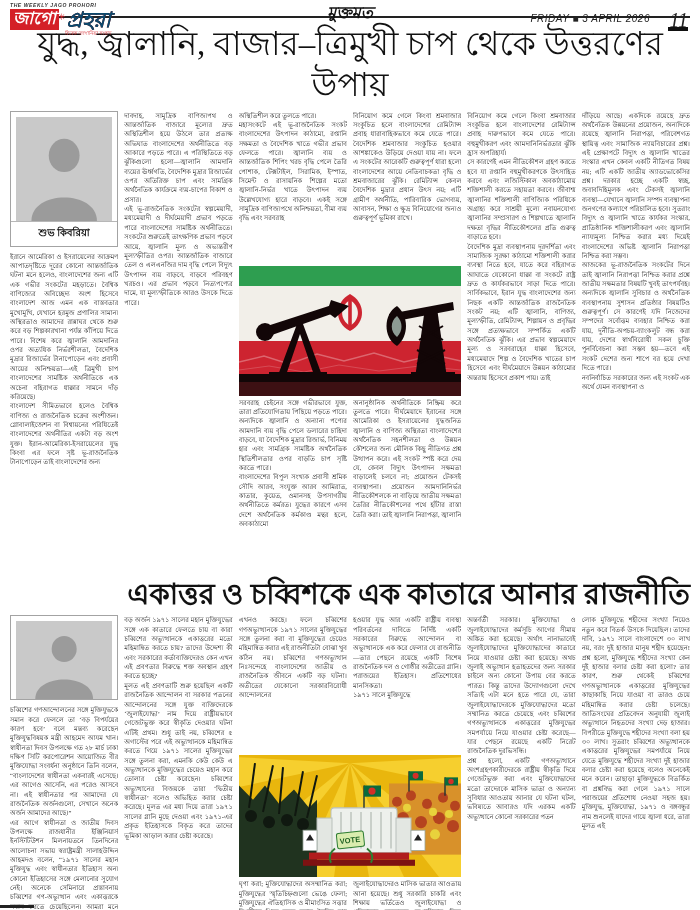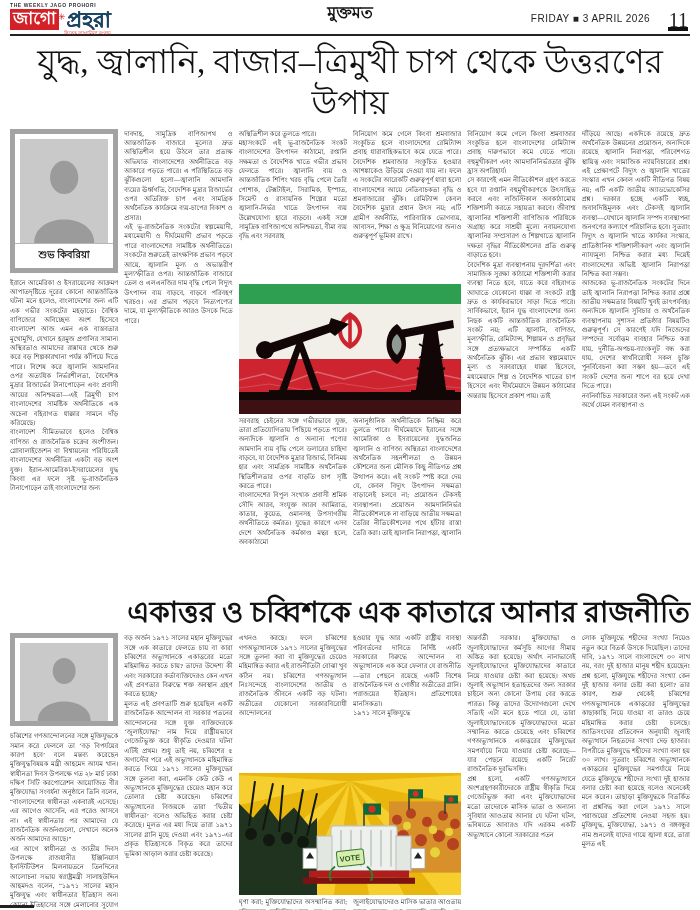--- a/index.html
+++ b/index.html
@@ -2,21 +2,21 @@
 <html><head>
 <meta charset="utf-8">
 <style>
   * { margin:0; padding:0; box-sizing:border-box; }
   html,body { background:#ffffff; }
   body {
     width:700px; height:910px; position:relative; overflow:hidden;
     font-family:"Liberation Serif","DejaVu Sans",serif; color:#111;
   }
   
-  .masthead { position:relative; height:34px; margin:0 10px; }
+  .masthead { position:relative; height:16px; margin:0 10px;font-style:italic; }
   .brand { position:absolute; left:0; top:2px; }
   .weekly { font-family:"Liberation Sans",sans-serif; font-size:5px; letter-spacing:.6px; color:#333; font-weight:bold; }
   .logo-line { display:flex; align-items:center; gap:1px; margin-top:1px; }
   .logo-w1 { background:#d42027; color:#fff; font-weight:bold; font-size:17px; padding:0 3px 1px 3px; line-height:20px; }
   .logo-star { color:#d42027; font-size:9px; margin:0 0 6px -2px; }
   .logo-w2 { color:#0c4a6e; font-weight:bold; font-size:21px; line-height:20px; text-shadow:0 0 .4px #7a0000; }
   .tagline { font-size:5px; color:#d42027; text-align:right; margin-top:0px; }
   .section-label { position:absolute; left:0; right:0; top:0; text-align:center; font-weight:bold; font-size:16px; }
   .date-block { position:absolute; right:40px; top:13px; font-family:"Liberation Sans",sans-serif; font-size:10px; color:#222; letter-spacing:.5px; }
   .page-num { position:absolute; right:2px; top:9px; font-size:20px; font-family:"Liberation Serif",serif; color:#222; }
@@ -33,21 +33,21 @@
   .coltext {
     font-size:6.6px; line-height:1.42; text-align:justify;
     white-space:pre-line; overflow:hidden; color:#1a1a1a;
   }
   .seg-top1 { height:153px; flex:none; }
   .gap1 { height:134px; flex:none; }
   .seg-top2 { height:138px; flex:none; }
   .gap2 { height:126px; flex:none; }
   .grow { flex:1 1 auto; }
   
-  .author-card { border:5px solid #a3a3a3; background:#fff; padding:5px 5px 0 5px; margin-bottom:5px; flex:none; }
+  .author-card { border:1px solid #a3a3a3; background:#fff; padding:5px 5px 0 5px; margin-bottom:5px; flex:none; }
   .photo { width:100%; height:104px; background:#c9c9c9; display:block; }
   .author-name { border-top:1px solid #b7b7b7; margin:0 -5px; padding:3px 0 4px 0; text-align:center; font-weight:bold; font-size:10px; }
   .a2 .photo { height:78px; }
   
   .story-img { position:absolute; border:0; overflow:hidden; }
   .img1 { left:229px; top:155px; width:222px; height:130px; }
   .img2 { left:229px; top:140px; width:222px; height:122px; }
   .story-img svg { display:block; width:100%; height:100%; }
   
   .foot-mark { position:absolute; left:0; bottom:2px; width:34px; height:3px; background:#222; }

